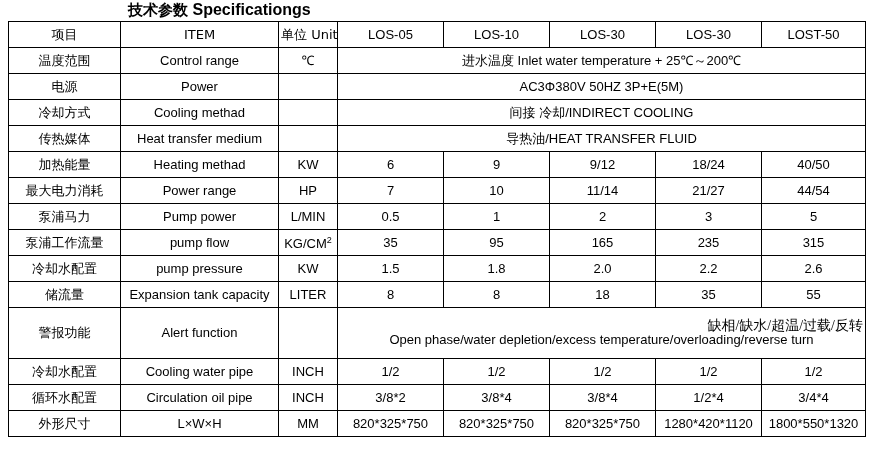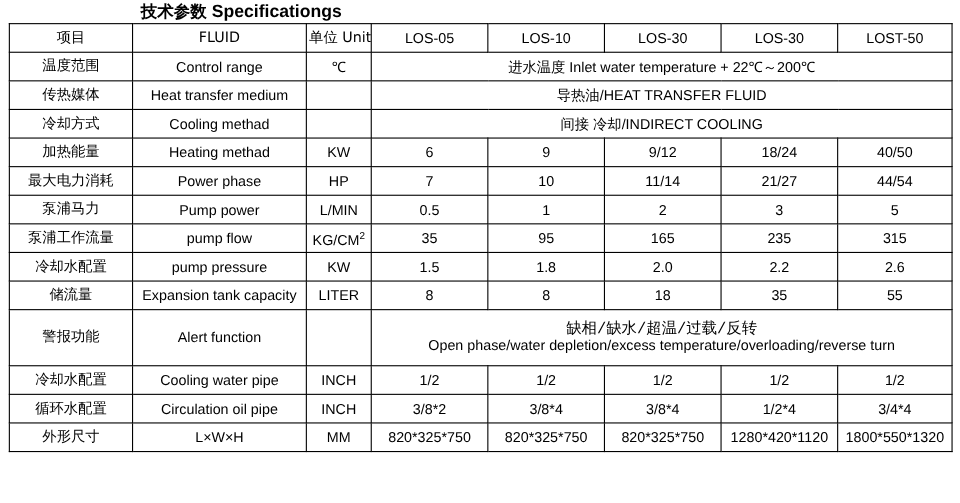--- a/index.html
+++ b/index.html
@@ -83,23 +83,24 @@
   }
   td.two-line {
     line-height: 16px;
     white-space: normal;
   }
   .sub {
     font-size: 9px;
     vertical-align: super;
   }
   .alert-line1 {
-    font-family: Liberation Mono, monospace;
+    font-family: Liberation Serif, serif;
     font-size: 14px;
     display: block;
+    text-align: right;
   }
   .alert-line2 {
     font-family: "Liberation Sans", sans-serif;
     font-size: 13px;
     display: block;
   }
 </style>
 </head>
 <body>
 
@@ -117,59 +118,65 @@
       <col style="width:59px">
       <col style="width:106px">
       <col style="width:106px">
       <col style="width:106px">
       <col style="width:106px">
       <col style="width:104px">
     </colgroup>
     <tbody id="tbody">
         <tr>
           <td class="hdr-cn">项目</td>
-          <td class="hdr-cn">FLUID</td>
+          <td class="hdr-cn">ITEM</td>
           <td class="hdr-cn">单位 Unit</td>
           <td class="hdr-en">LOS-05</td>
           <td class="hdr-en">LOS-10</td>
           <td class="hdr-en">LOS-30</td>
           <td class="hdr-en">LOS-30</td>
           <td class="hdr-en">LOST-50</td>
         </tr>
         <tr>
           <td class="cn">温度范围</td>
           <td class="en">Control range</td>
           <td class="unit">℃</td>
-          <td colspan="5" class="mix">进水温度 Inlet water temperature + 22℃～200℃</td>
+          <td colspan="5" class="mix">进水温度 Inlet water temperature + 25℃～200℃</td>
+        </tr>
+        <tr>
+          <td class="cn">电源</td>
+          <td class="en">Power</td>
+          <td class="unit"></td>
+          <td colspan="5" class="mix">AC3Φ380V 50HZ 3P+E(5M)</td>
+        </tr>
+        <tr>
+          <td class="cn">冷却方式</td>
+          <td class="en">Cooling methad</td>
+          <td class="unit"></td>
+          <td colspan="5" class="mix">间接 冷却/INDIRECT COOLING</td>
         </tr>
         <tr>
           <td class="cn">传热媒体</td>
           <td class="en">Heat transfer medium</td>
           <td class="unit"></td>
           <td colspan="5" class="mix">导热油/HEAT TRANSFER FLUID</td>
-        </tr>
-        <tr>
-          <td class="cn">冷却方式</td>
-          <td class="en">Cooling methad</td>
-          <td class="unit"></td>
-          <td colspan="5" class="mix">间接 冷却/INDIRECT COOLING</td>
         </tr>
         <tr>
           <td class="cn">加热能量</td>
           <td class="en">Heating methad</td>
           <td class="unit">KW</td>
           <td class="mix">6</td>
           <td class="mix">9</td>
           <td class="mix">9/12</td>
           <td class="mix">18/24</td>
           <td class="mix">40/50</td>
         </tr>
         <tr>
           <td class="cn">最大电力消耗</td>
-          <td class="en">Power phase</td>
+          <td class="en">Power range</td>
           <td class="unit">HP</td>
           <td class="mix">7</td>
           <td class="mix">10</td>
           <td class="mix">11/14</td>
           <td class="mix">21/27</td>
           <td class="mix">44/54</td>
         </tr>
         <tr>
           <td class="cn">泵浦马力</td>
           <td class="en">Pump power</td>

